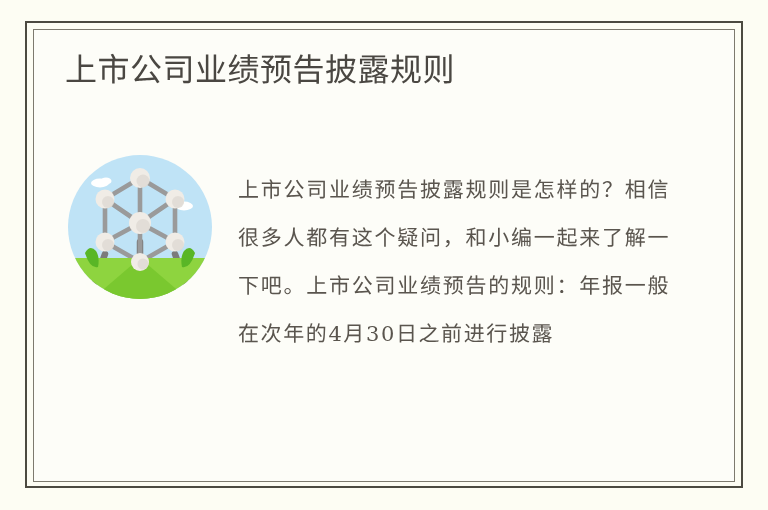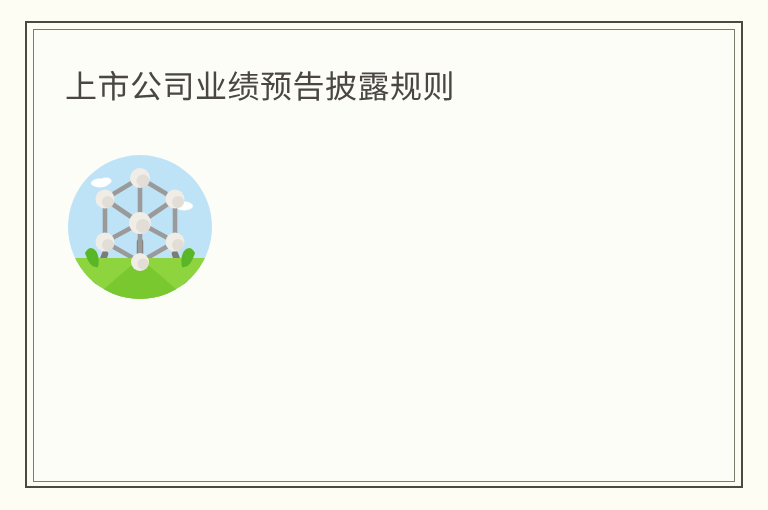--- a/index.html
+++ b/index.html
@@ -44,21 +44,21 @@
     border: 1px solid #7d7a6e;
     box-sizing: border-box;
     background: #fdfdf8;
     overflow: hidden;
   }
 
   
   #article-title {
     position: absolute;
     left: 31px;
-    top: 39px;
+    top: 22px;
     font-size: 32px;
     line-height: 1.18;
     color: #4a4742;
     letter-spacing: 0.5px;
     white-space: nowrap;
     font-weight: 400;
     margin: 0;
   }
 
   
@@ -161,17 +161,18 @@
               <circle cx="41" cy="91" r="6" fill="#ddd8d1" opacity="0.75"></circle>
               <circle cx="108" cy="88" r="9.5" fill="#f0ece6"></circle>
               <circle cx="111" cy="91" r="6" fill="#ddd8d1" opacity="0.75"></circle>
               <circle cx="73" cy="108" r="9" fill="#f0ece6"></circle>
               <circle cx="76" cy="110" r="5.5" fill="#ddd8d1" opacity="0.75"></circle>
             </g>
           </g>
         </svg>
       </div>
 
+      <p id="article-body">上市公司业绩预告披露规则是怎样的？相信很多人都有这个疑问，和小编一起来了解一下吧。上市公司业绩预告的规则：年报一般在次年的4月30日之前进行披露</p>
 
     </div>
   </div>
 
 </div>
 
 </body></html>

